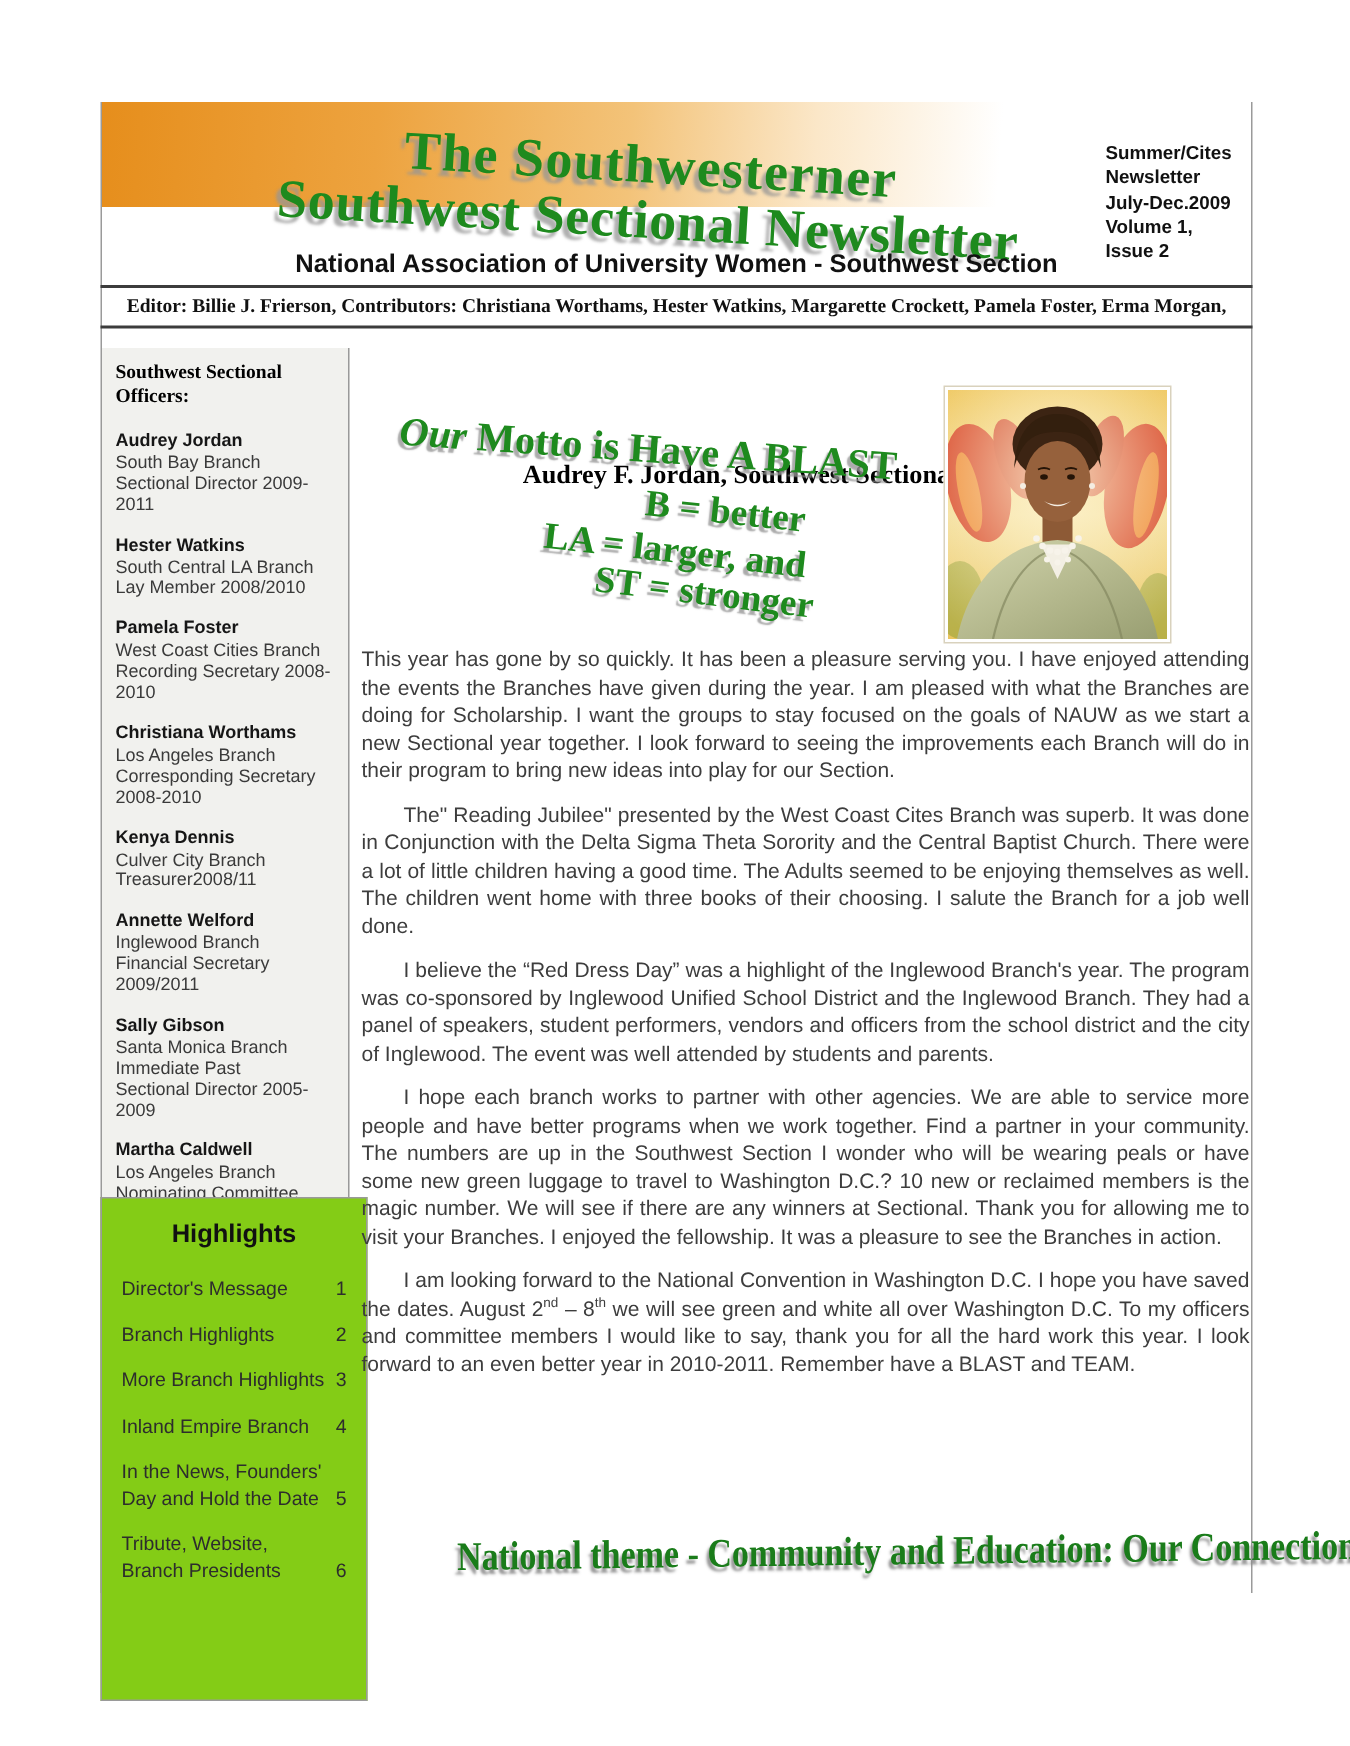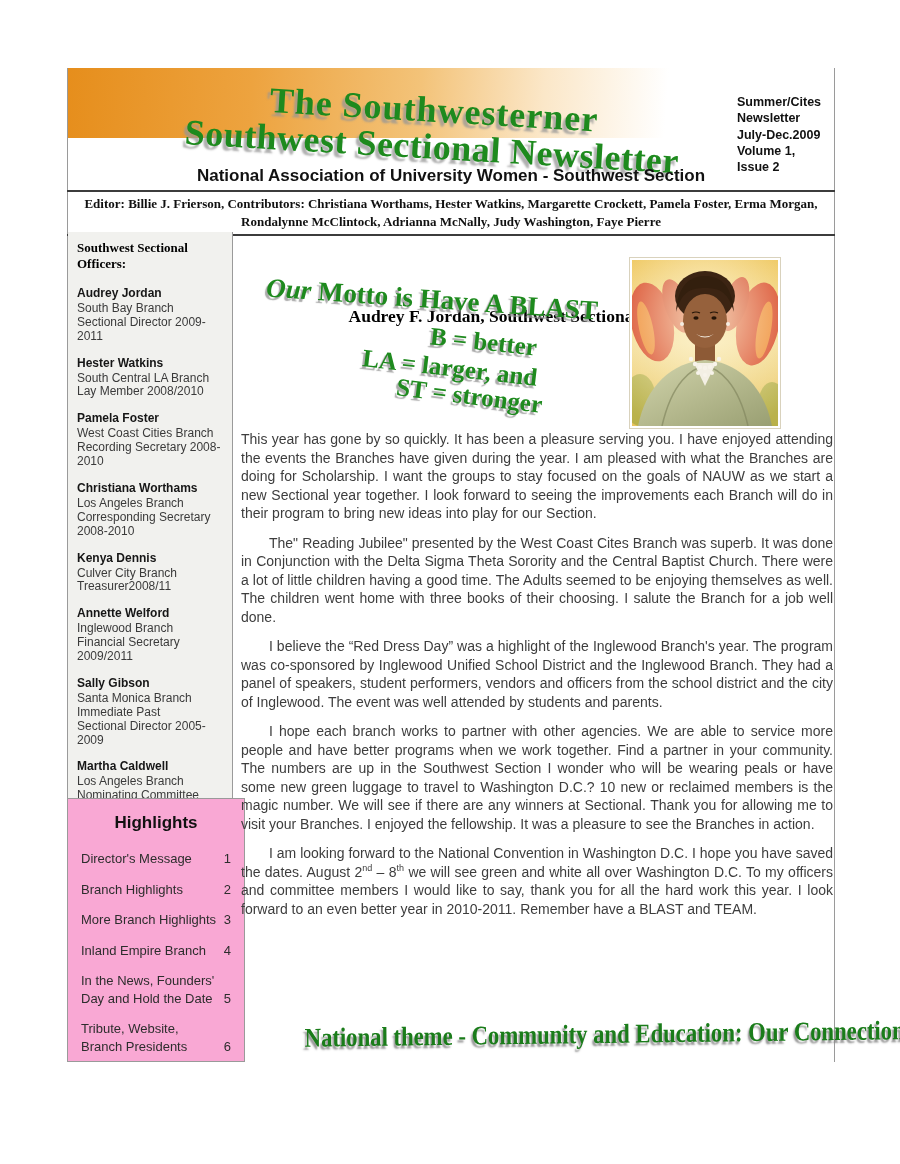--- a/index.html
+++ b/index.html
@@ -29,22 +29,22 @@
       font-family:"Liberation Serif", serif;font-size:13px;line-height:1.35;color:#111;font-weight:bold;}
 
   
   .sidebar{position:absolute;left:0;top:164px;width:165px;height:830px;
       background:#f1f1ee;border-right:1px solid #9a9a9a;border-bottom:1px solid #9a9a9a;
       box-sizing:border-box;padding:6px 8px 0 9px;}
   .officers-heading{font-family:"Liberation Serif", serif;font-weight:bold;
       font-size:13px;color:#000;margin:2px 0 15px;}
   .officer{margin-bottom:13px;font-size:12px;line-height:1.16;color:#3a3a3a;}
   .officer .o-name{font-weight:bold;color:#161616;margin-bottom:1px;}
-  .highlights-box{position:absolute;left:-1px;top:566px;width:178px;height:264px;
-      background:#f9a8d4;border:1px solid #9a9a9a;box-sizing:border-box;
+  .highlights-box{position:absolute;left:-1px;top:566px;width:178px;height:336px;
+      background:#84cc16;border:1px solid #9a9a9a;box-sizing:border-box;
       padding:8px 13px 0;}
   .highlights-heading{font-weight:bold;font-size:17px;text-align:center;
       color:#111;margin:6px 0 17px;}
   .toc-item{display:flex;justify-content:space-between;align-items:flex-end;
       font-size:13px;line-height:1.35;color:#2d2d2d;margin-bottom:13px;}
   .toc-label{flex:1;padding-right:6px;}
   .toc-page{white-space:nowrap;}
 
   
   .main-col{position:absolute;left:166px;top:164px;width:600px;height:830px;}
@@ -92,21 +92,20 @@
     <div>Newsletter</div>
     <div>July-Dec.2009</div>
     <div>Volume 1,</div>
     <div>Issue 2</div>
   </div>
 
   <div class="org-line">National Association of University Women - Southwest Section</div>
 
   <div class="editor-bar">
     <div>Editor: Billie J. Frierson, Contributors:  Christiana Worthams, Hester Watkins, Margarette Crockett, Pamela Foster,  Erma Morgan,</div>
-    <div>Rondalynne McClintock,  Adrianna McNally, Judy Washington, Faye Pierre</div>
   </div>
 
   <div class="sidebar">
     <div class="officers-heading">Southwest Sectional Officers:</div>
 
     <div>
 
         <div class="officer">
           <div class="o-name">Audrey Jordan</div>
           <div>South Bay Branch</div>

